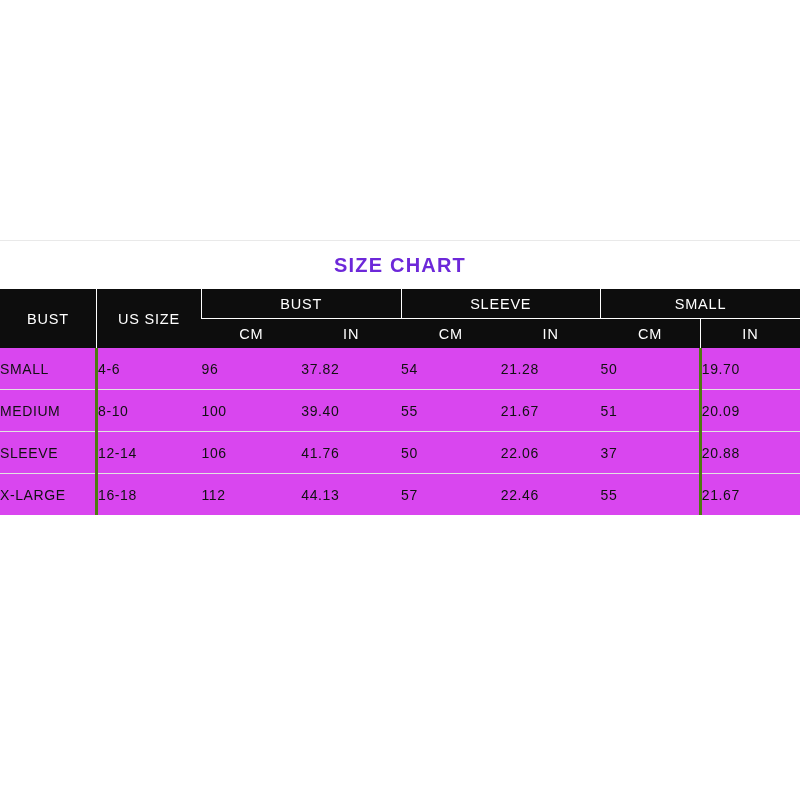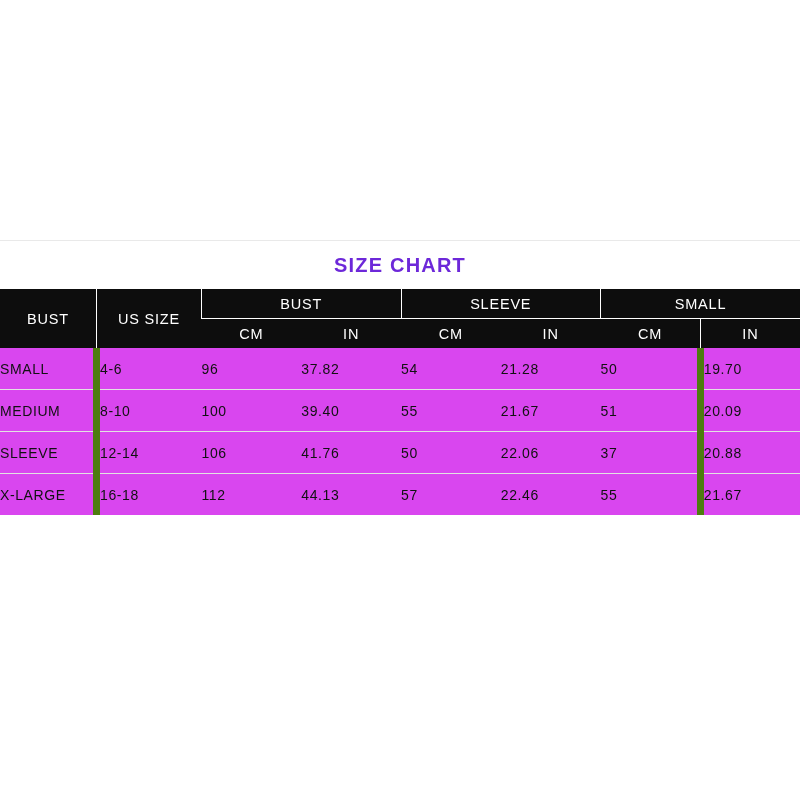--- a/index.html
+++ b/index.html
@@ -81,21 +81,21 @@
   .cell {
     height: 41px;
     font-size: 14px;
     color: #111111;
     letter-spacing: 0.6px;
     border-bottom: 1px solid #e2e2e2;
     vertical-align: middle;
     background: #d946ef;
   }
   .cell-sep {
-    border-left: 7px solid #4d7c0f;
+    border-left: 3px solid #4d7c0f;
   }
   tr.last .cell {
     border-bottom: none;
   }
 
   .col-size     { width: 96px; }
   .col-ussize   { width: 104px; }
   .col-unit     { width: 100px; }
 </style>
 </head>

